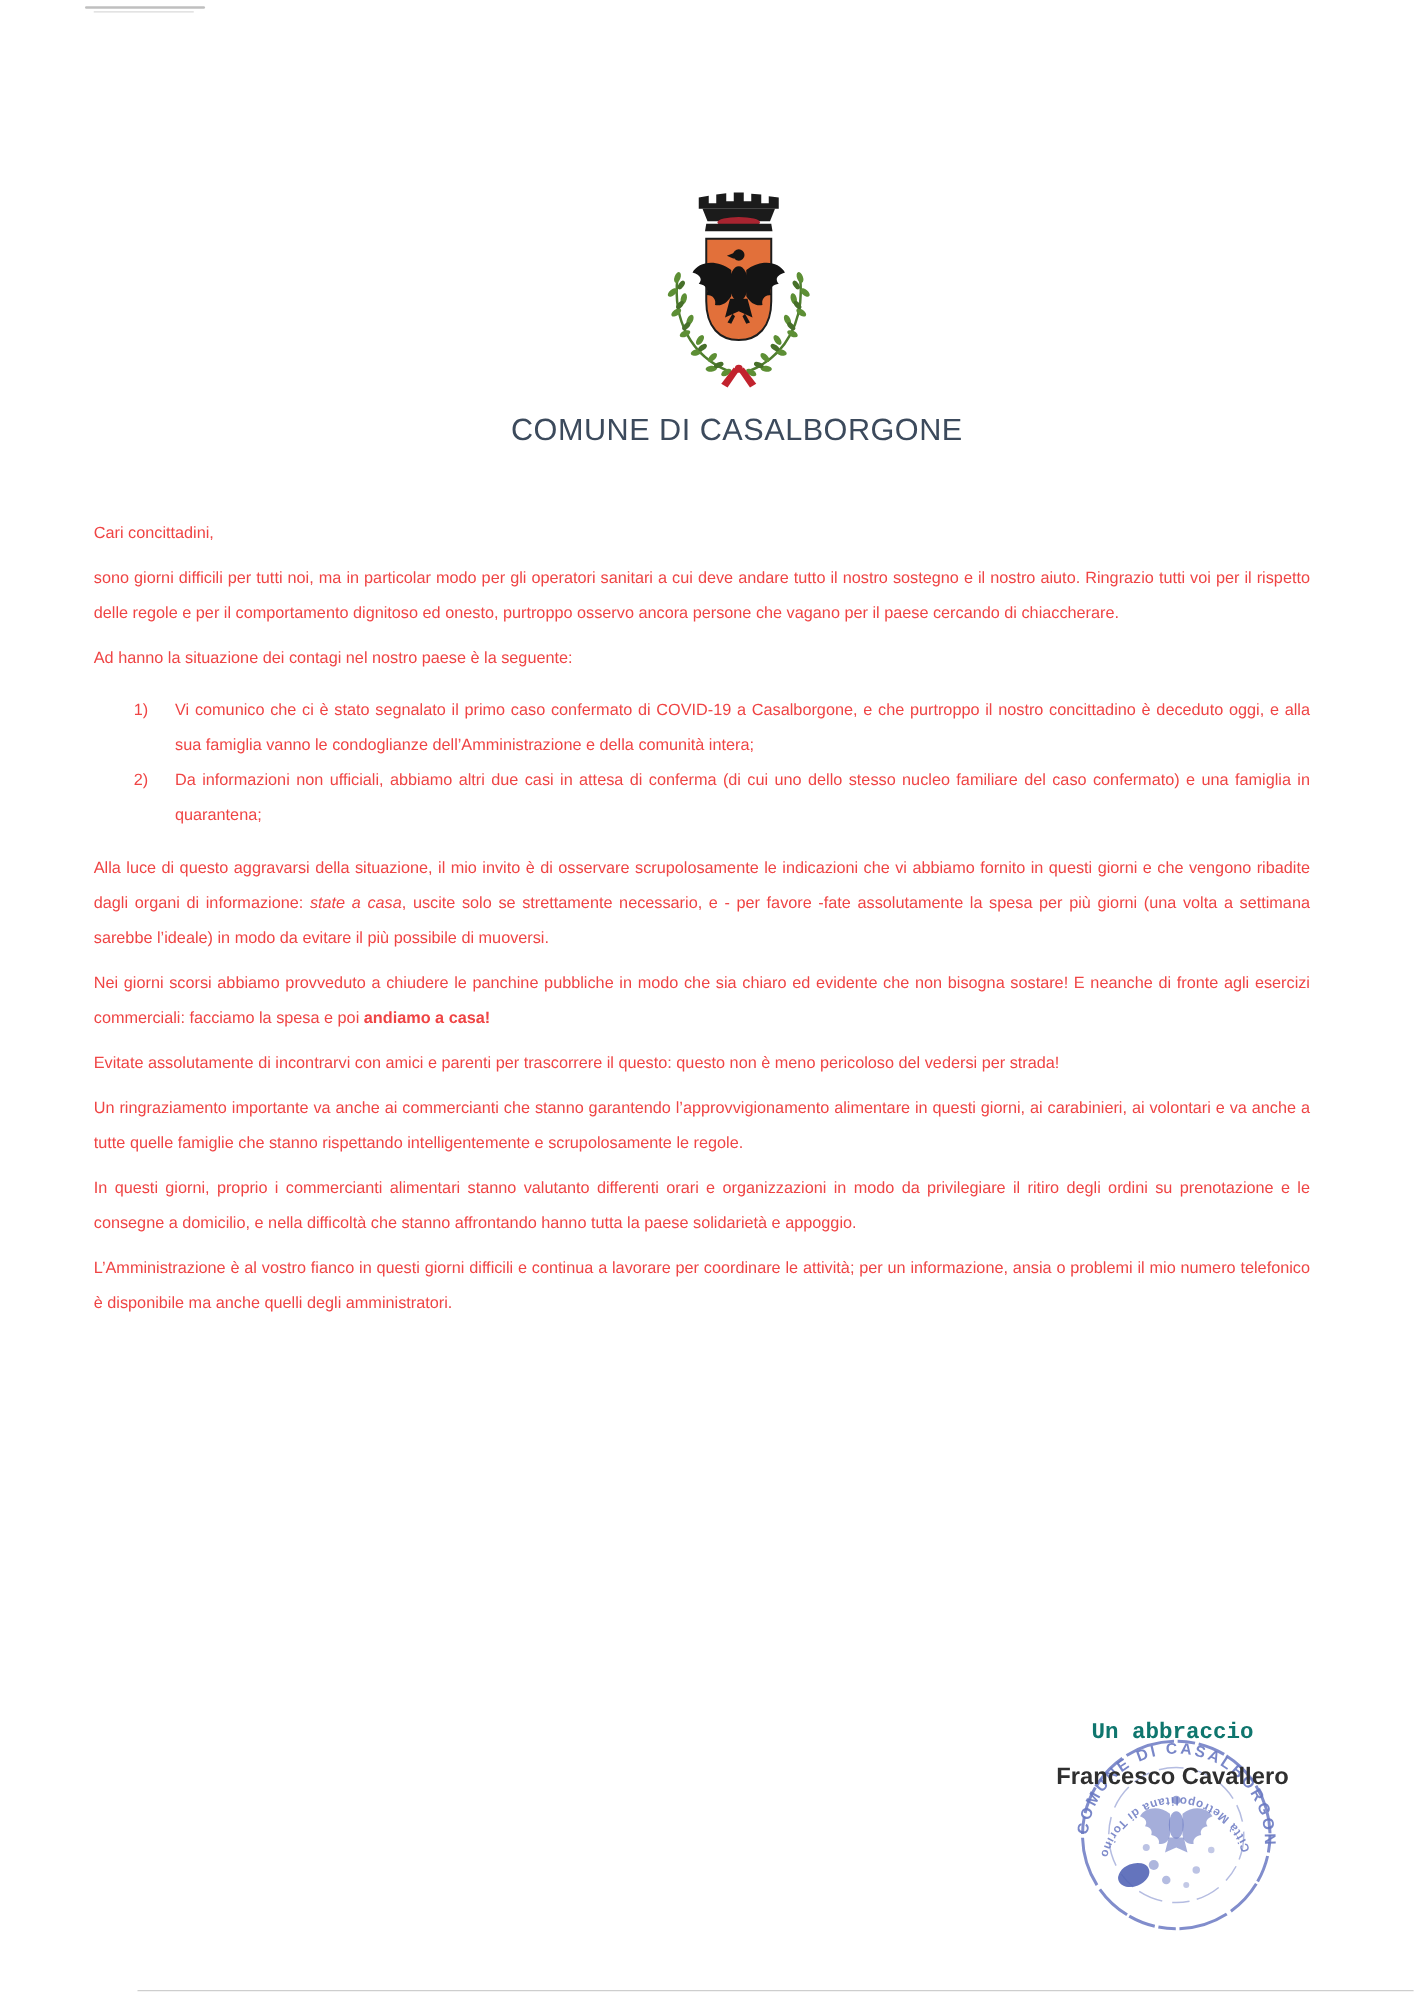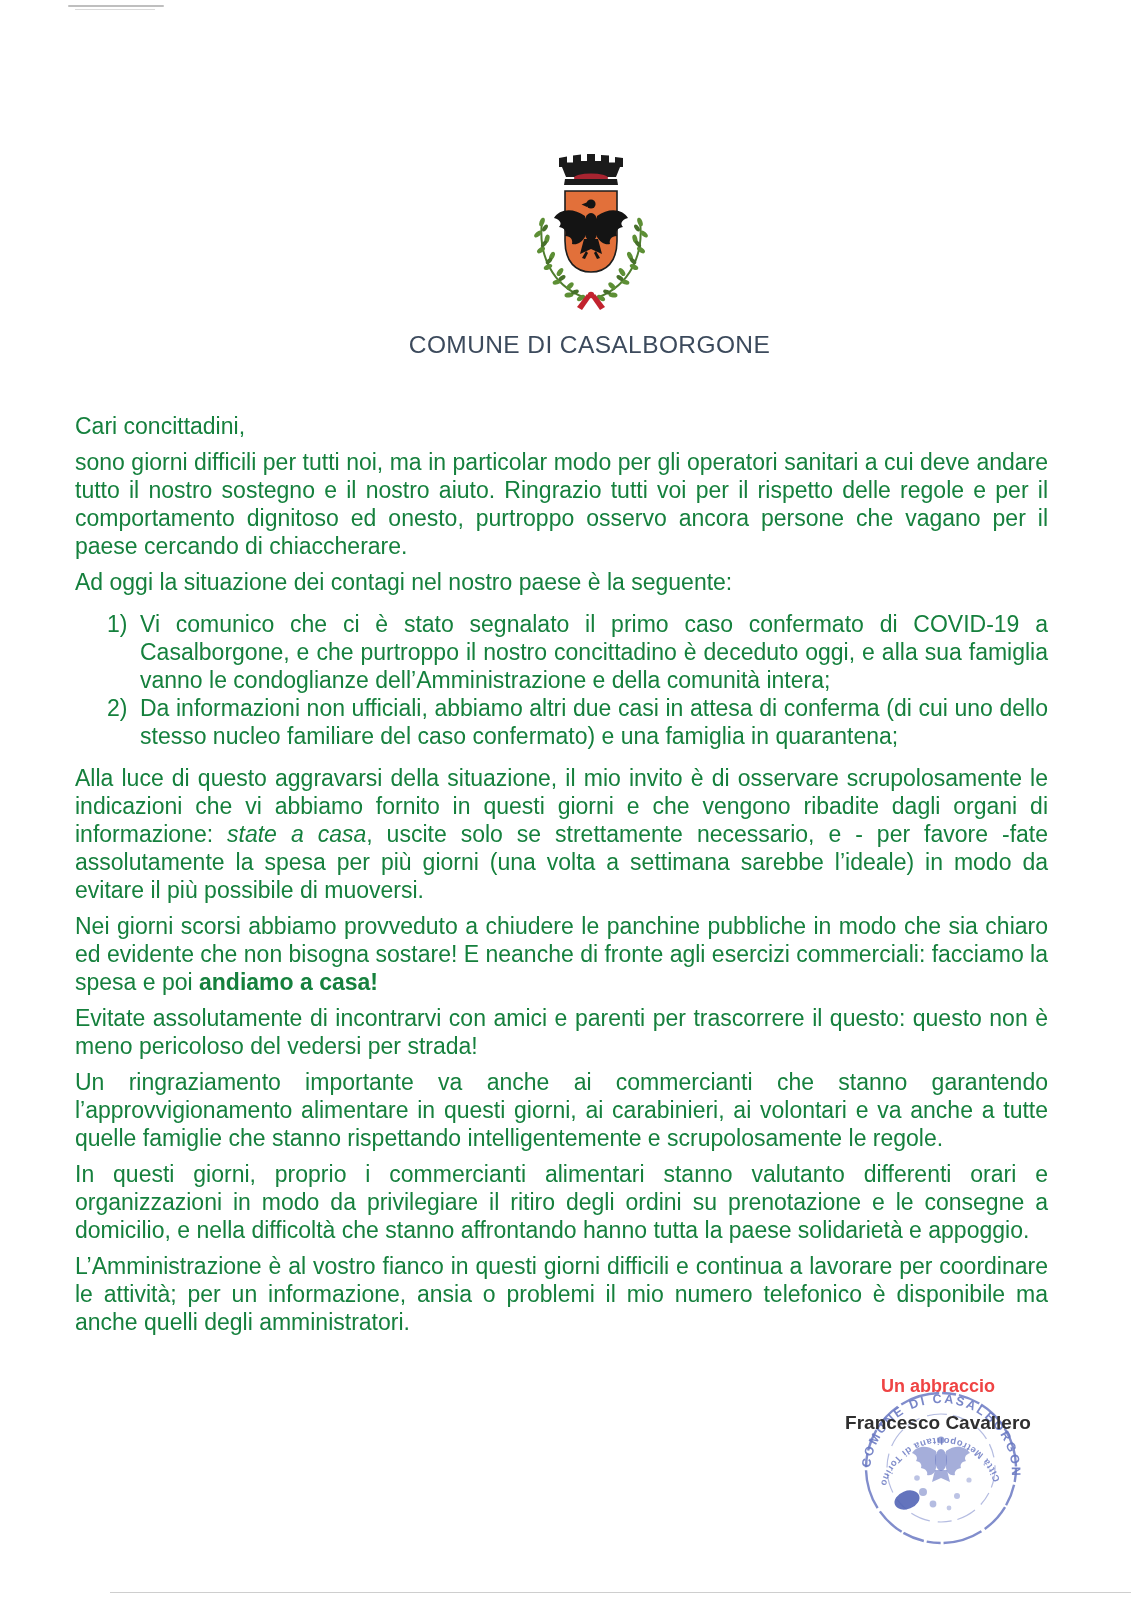--- a/index.html
+++ b/index.html
@@ -30,35 +30,35 @@
     width:150px; height:166px;
   }
   .title {
     position:absolute; left:0; top:331px; width:100%;
     text-align:center;
     font-size:24.5px; font-weight:400; letter-spacing:.4px;
     color:#3c4a5c;
   }
   .body-text {
     position:absolute; left:75px; top:412px; width:973px;
-    font-size:23px; line-height:28px; text-align:justify;
-    color:#15803d;
+    font-size:13px; line-height:28px; text-align:justify;
+    color:#ef4444;
   }
   .para { margin:0 0 8px 0; }
   .list { margin:14px 0 14px 0; }
   .list-item { position:relative; padding-left:65px; margin:0; }
   .list-item .num { position:absolute; left:32px; top:0; }
   .seg-bold { font-weight:bold; }
   .seg-bold-italic { font-weight:normal; font-style:italic; }
   .signature {
     position:absolute; left:938px; top:1376px; transform:translateX(-50%);
     text-align:center; z-index:2; white-space:nowrap;
   }
   .signature .closing {
-    font-weight:bold; font-size:18px; color:#ef4444; margin:0;
+    font-weight:bold; font-size:18px; color:#0f766e; margin:0;font-family:Liberation Mono, monospace;
   }
   .signature .name {
     font-weight:bold; font-size:19px; color:#2f2f2f; margin:15px 0 0 0;
   }
   .stamp {
     position:absolute; left:861px; top:1388px; width:160px; height:160px;
     z-index:1; opacity:.82;
   }
 </style>
 </head>
@@ -139,21 +139,21 @@
         <circle cx="76" cy="149" r="3.2"></circle>
       </g>
     </svg>
   </div>
 
   <div class="title">COMUNE DI CASALBORGONE</div>
 
   <div class="body-text">
     <p class="para">Cari concittadini,</p>
     <p class="para">sono giorni difficili per tutti noi, ma in particolar modo per gli operatori sanitari a cui deve andare tutto il nostro sostegno e il nostro aiuto. Ringrazio tutti voi per il rispetto delle regole  e per il comportamento dignitoso ed onesto, purtroppo osservo ancora persone che vagano per il paese cercando di chiaccherare.</p>
-    <p class="para">Ad oggi la situazione dei contagi nel nostro paese è la seguente:</p>
+    <p class="para">Ad hanno la situazione dei contagi nel nostro paese è la seguente:</p>
 
     <div class="list">
       <div class="list-item">
         <span class="num">1)</span>
         <span>Vi comunico che ci è stato segnalato il primo caso confermato di COVID-19 a Casalborgone, e che purtroppo il nostro concittadino è deceduto oggi, e alla sua famiglia vanno le condoglianze dell’Amministrazione e della comunità intera;</span>
       </div>
       <div class="list-item">
         <span class="num">2)</span>
         <span>Da informazioni non ufficiali, abbiamo altri due casi in attesa di conferma (di cui uno dello stesso nucleo familiare del caso confermato) e una famiglia in quarantena;</span>
       </div>

